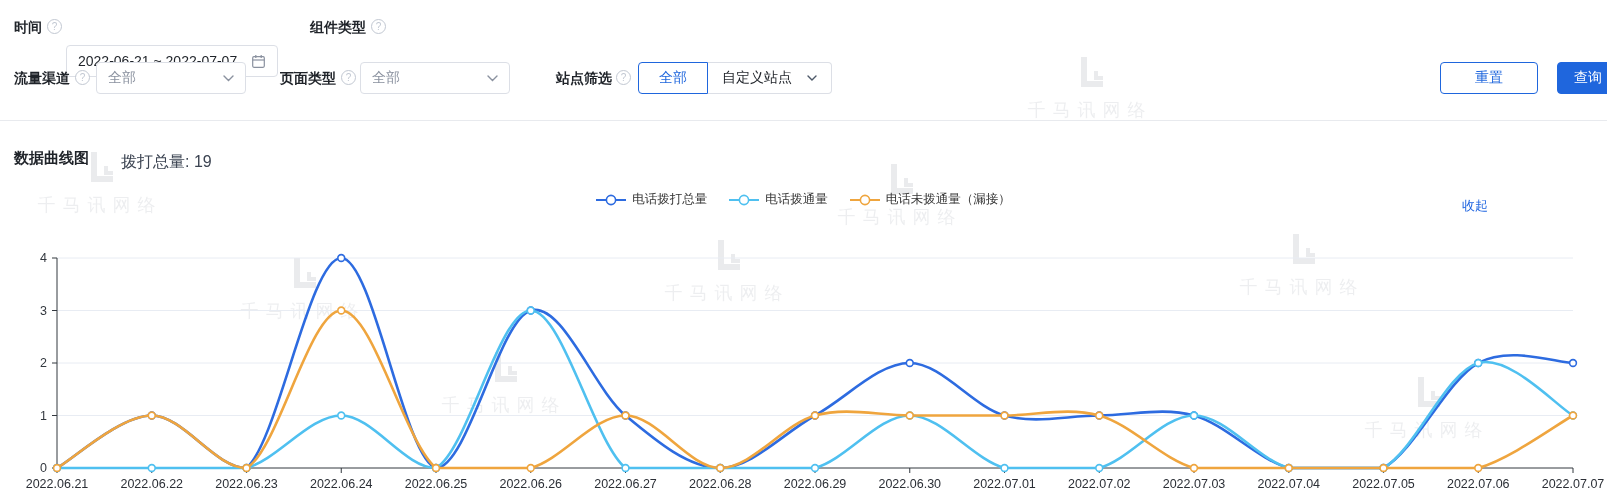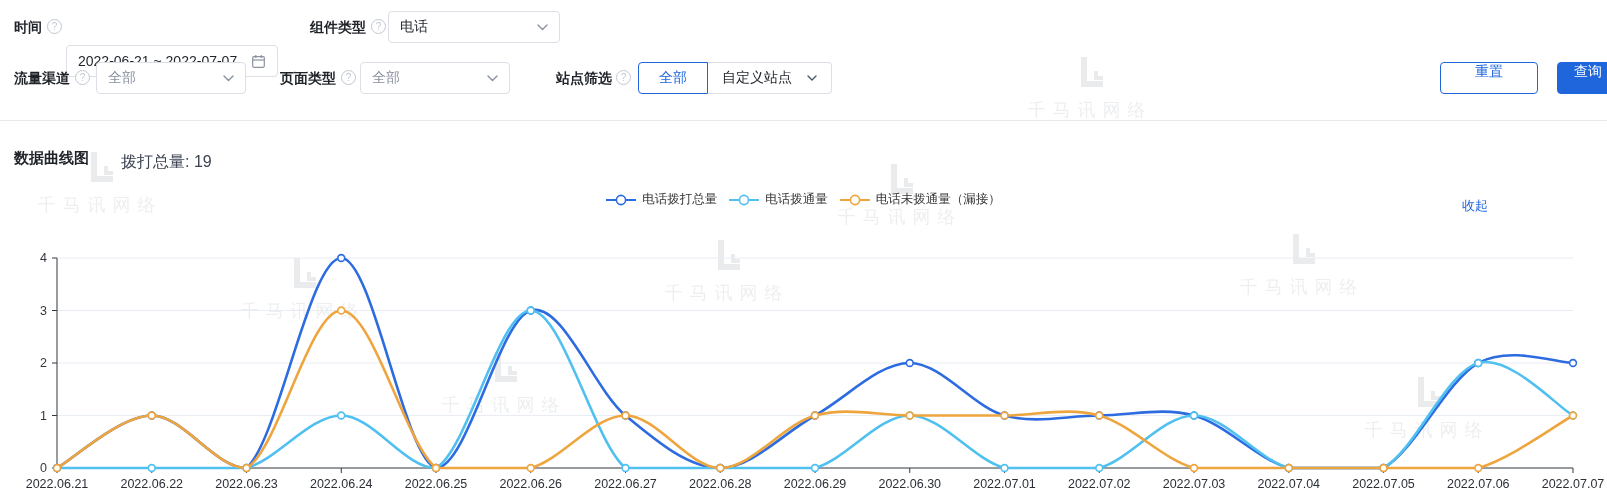--- a/index.html
+++ b/index.html
@@ -17,29 +17,29 @@
          display:flex;align-items:center;padding:0 11px;font-size:14px;color:#1f2329;cursor:pointer;}
   .field .val{flex:1;white-space:nowrap;overflow:hidden;}
   .field .val.gray{color:#8a919f;}
   .icon{display:inline-flex;align-items:center;justify-content:center;}
   .seg{display:flex;height:32px;box-sizing:border-box;font-size:14px;cursor:pointer;}
   .seg-all{box-sizing:border-box;border:1px solid #1f66dd;border-radius:4px 0 0 4px;color:#1f66dd;
            background:#fff;display:flex;align-items:center;padding:0 20px;position:relative;z-index:2;}
   .seg-custom{box-sizing:border-box;border:1px solid #dcdfe6;border-left:none;border-radius:0 4px 4px 0;
            color:#1f2329;background:#fff;display:flex;align-items:center;gap:15px;padding:0 14px;}
   .btn{height:32px;box-sizing:border-box;border-radius:4px;font-size:14px;display:flex;
-       justify-content:center;cursor:pointer;}
+       align-items:center;justify-content:center;cursor:pointer;}
   .btn-reset{border:1px solid #1f66dd;color:#1f66dd;background:#fff;}
   .btn-query{background:#1f66dd;color:#fff;border:1px solid #1f66dd;}
   .divider{left:0;top:120px;width:1607px;height:1px;background:#e8eaee;}
   
   .chart-title{font-size:15px;font-weight:700;color:#1f2329;}
   .total-stat{font-size:16px;color:#3c4452;}
   .collapse{font-size:13px;color:#2166e0;cursor:pointer;}
-  .legend{left:0;top:191px;width:1607px;display:flex;justify-content:center;gap:12px;align-items:flex-start;}
+  .legend{left:0;top:191px;width:1607px;display:flex;justify-content:center;gap:22px;align-items:flex-start;}
   .legend-item{display:flex;align-items:center;gap:6px;font-size:12.5px;color:#333;cursor:pointer;}
   
   .watermark{width:150px;text-align:center;pointer-events:none;color:rgba(20,30,50,0.075);z-index:0;}
   .wm-text{font-size:18px;letter-spacing:7px;white-space:nowrap;margin-top:3px;}
   svg text{font-family:"Liberation Sans",sans-serif;}
 </style>
 </head>
 <body>
 
 <div class="abs" style="left:0;top:0;width:1491px;height:120px;z-index:3;">
@@ -55,28 +55,20 @@
             <line x1="1.7" y1="6" x2="13.3" y2="6"></line>
             <line x1="4.8" y1="1" x2="4.8" y2="4"></line>
             <line x1="10.2" y1="1" x2="10.2" y2="4"></line>
           </g>
         </svg>
     </span>
   </div>
 
   <span class="abs flabel" style="left:310px;top:11px;">组件类型</span>
   <span class="abs help" style="left:371px;top:19px;"></span>
-  <div class="abs field" style="left:388px;top:11px;width:172px;">
-    <span class="val">电话</span>
-    <span class="icon">
-      <svg width="11" height="7" viewBox="0 0 11 7">
-          <path d="M1 1l4.5 4.5L10 1" fill="none" stroke="#8a919f" stroke-width="1.4" stroke-linecap="round"></path>
-        </svg>
-    </span>
-  </div>
 
   <span class="abs flabel" style="left:14px;top:62px;">流量渠道</span>
   <span class="abs help" style="left:75px;top:70px;"></span>
   <div class="abs field" style="left:96px;top:62px;width:150px;">
     <span class="val gray">全部</span>
     <span class="icon">
       <svg width="11" height="7" viewBox="0 0 11 7">
           <path d="M1 1l4.5 4.5L10 1" fill="none" stroke="#8a919f" stroke-width="1.4" stroke-linecap="round"></path>
         </svg>
     </span>

